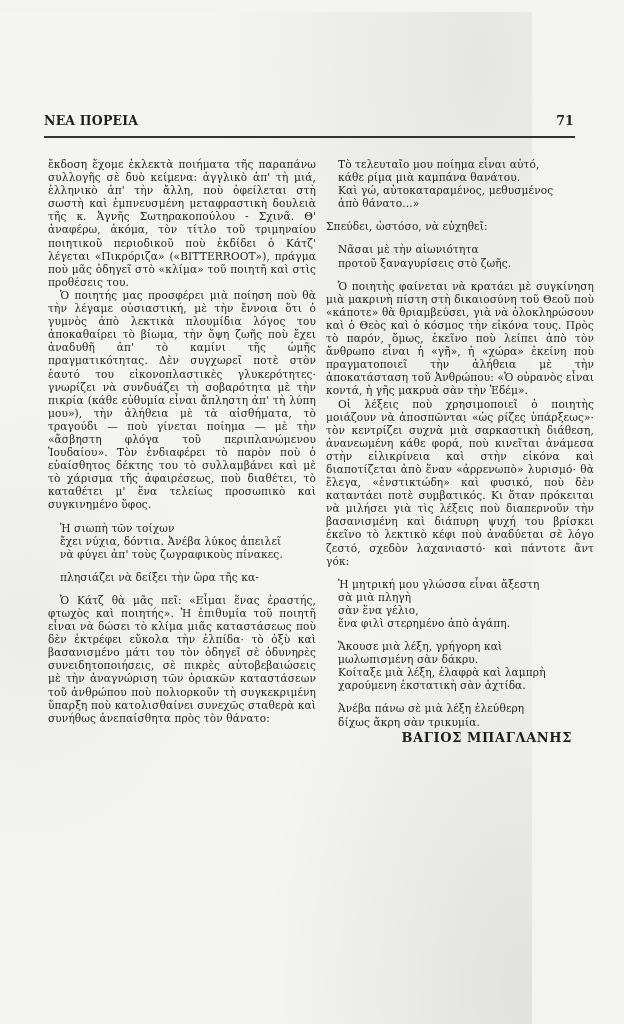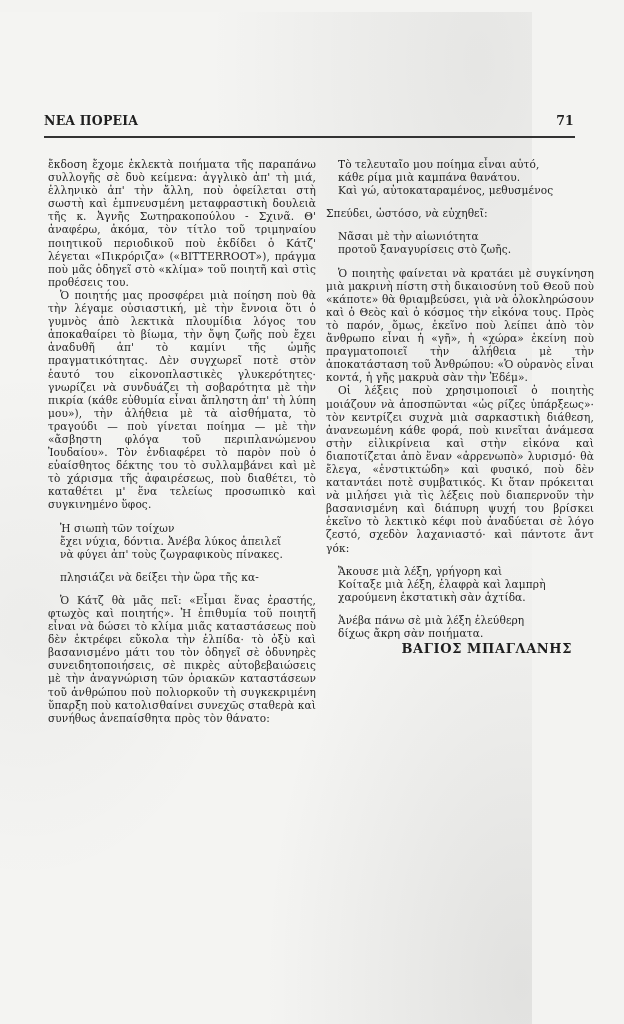--- a/index.html
+++ b/index.html
@@ -68,33 +68,41 @@
       <div>πλησιάζει νὰ δείξει τὴν ὥρα τῆς κα-</div>
     </div>
     <p>Ὁ Κάτζ θὰ μᾶς πεῖ: «Εἶμαι ἕνας ἐραστής, φτωχὸς καὶ ποιητής». Ἡ ἐπιθυμία τοῦ ποιητῆ εἶναι νὰ δώσει τὸ κλίμα μιᾶς καταστάσεως ποὺ δὲν ἐκτρέφει εὔκολα τὴν ἐλπίδα· τὸ ὀξὺ καὶ βασανισμένο μάτι του τὸν ὁδηγεῖ σὲ ὀδυνηρὲς συνειδητοποιήσεις, σὲ πικρὲς αὐτοβεβαιώσεις μὲ τὴν ἀναγνώριση τῶν ὁριακῶν καταστάσεων τοῦ ἀνθρώπου ποὺ πολιορκοῦν τὴ συγκεκριμένη ὕπαρξη ποὺ κατολισθαίνει συνεχῶς σταθερὰ καὶ συνήθως ἀνεπαίσθητα πρὸς τὸν θάνατο:</p>
   </div>
 
   <div class="col right">
     <div class="verse" style="margin-top:0">
       <div>Τὸ τελευταῖο μου ποίημα εἶναι αὐτό,</div>
       <div>κάθε ρίμα μιὰ καμπάνα θανάτου.</div>
       <div>Καὶ γώ, αὐτοκαταραμένος, μεθυσμένος</div>
+      <div>ἀπὸ θάνατο...»</div>
     </div>
     <p class="noindent">Σπεύδει, ὡστόσο, νὰ εὐχηθεῖ:</p>
     <div class="verse">
       <div>Νᾶσαι μὲ τὴν αἰωνιότητα</div>
       <div>προτοῦ ξαναγυρίσεις στὸ ζωῆς.</div>
     </div>
     <p>Ὁ ποιητὴς φαίνεται νὰ κρατάει μὲ συγκίνηση μιὰ μακρινὴ πίστη στὴ δικαιοσύνη τοῦ Θεοῦ ποὺ «κάποτε» θὰ θριαμβεύσει, γιὰ νὰ ὁλοκληρώσουν καὶ ὁ Θεὸς καὶ ὁ κόσμος τὴν εἰκόνα τους. Πρὸς τὸ παρόν, ὅμως, ἐκεῖνο ποὺ λείπει ἀπὸ τὸν ἄνθρωπο εἶναι ἡ «γῆ», ἡ «χώρα» ἐκείνη ποὺ πραγματοποιεῖ τὴν ἀλήθεια μὲ τὴν ἀποκατάσταση τοῦ Ἀνθρώπου: «Ὁ οὐρανὸς εἶναι κοντά, ἡ γῆς μακρυὰ σὰν τὴν Ἐδέμ».</p>
     <p>Οἱ λέξεις ποὺ χρησιμοποιεῖ ὁ ποιητὴς μοιάζουν νὰ ἀποσπῶνται «ὡς ρίζες ὑπάρξεως»· τὸν κεντρίζει συχνὰ μιὰ σαρκαστικὴ διάθεση, ἀνανεωμένη κάθε φορά, ποὺ κινεῖται ἀνάμεσα στὴν εἰλικρίνεια καὶ στὴν εἰκόνα καὶ διαποτίζεται ἀπὸ ἕναν «ἀρρενωπὸ» λυρισμό· θὰ ἔλεγα, «ἐνστικτώδη» καὶ φυσικό, ποὺ δὲν καταντάει ποτὲ συμβατικός. Κι ὅταν πρόκειται νὰ μιλήσει γιὰ τὶς λέξεις ποὺ διαπερνοῦν τὴν βασανισμένη καὶ διάπυρη ψυχή του βρίσκει ἐκεῖνο τὸ λεκτικὸ κέφι ποὺ ἀναδύεται σὲ λόγο ζεστό, σχεδὸν λαχανιαστό· καὶ πάντοτε ἄντ γόκ:</p>
     <div class="verse">
+      <div>Ἡ μητρική μου γλώσσα εἶναι ἄξεστη</div>
+      <div>σὰ μιὰ πληγὴ</div>
+      <div>σὰν ἕνα γέλιο,</div>
+      <div>ἕνα φιλὶ στερημένο ἀπὸ ἀγάπη.</div>
+    </div>
+    <div class="verse">
       <div>Ἄκουσε μιὰ λέξη, γρήγορη καὶ</div>
+      <div>μωλωπισμένη σὰν δάκρυ.</div>
       <div>Κοίταξε μιὰ λέξη, ἐλαφρὰ καὶ λαμπρὴ</div>
       <div>χαρούμενη ἐκστατικὴ σὰν ἀχτίδα.</div>
     </div>
     <div class="verse" style="margin-bottom:2px">
       <div>Ἀνέβα πάνω σὲ μιὰ λέξη ἐλεύθερη</div>
-      <div>δίχως ἄκρη σὰν ποιήματα.</div>
+      <div>δίχως ἄκρη σὰν τρικυμία.</div>
     </div>
     <div class="signature">ΒΑΓΙΟΣ ΜΠΑΓΛΑΝΗΣ</div>
   </div>
 
 </div>
 
 </body></html>

